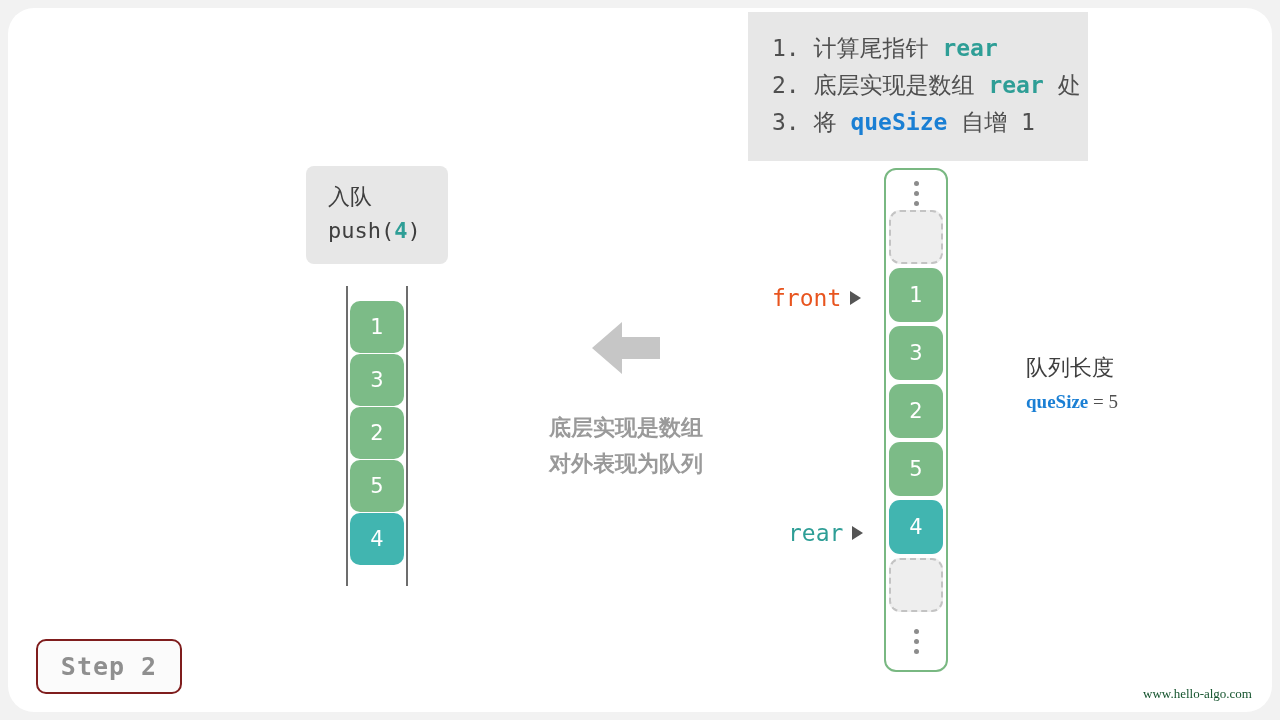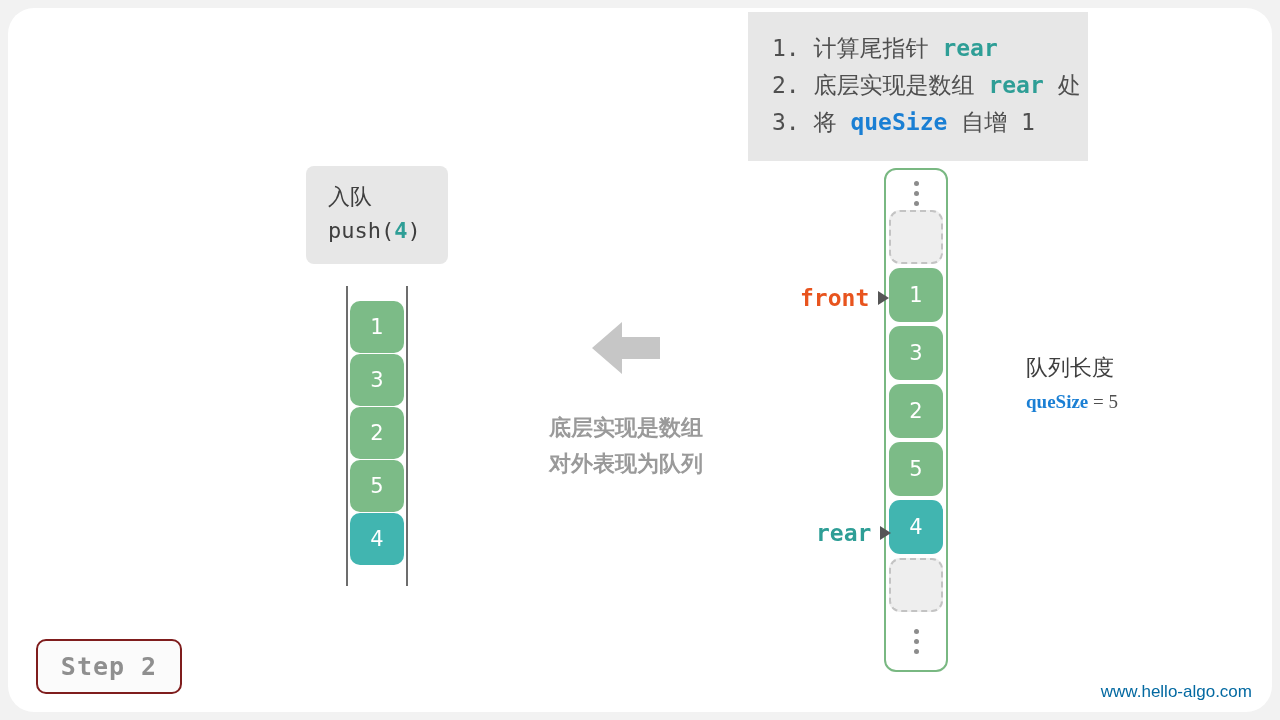--- a/index.html
+++ b/index.html
@@ -188,22 +188,21 @@
   }
 
   
   .ptr {
     position: absolute;
     display: flex;
     align-items: center;
     gap: 9px;
     font-family: "DejaVu Sans Mono", monospace;
     font-size: 23px;
-    font-weight: bold;
-    margin-left: 28px;
+    font-weight: normal;
   }
   .ptr-front { left: 772px; top: 285px; color: #e8541e; }
   .ptr-rear  { left: 788px; top: 520px; color: #2e9e96; }
   .ptr-tri {
     width: 0;
     height: 0;
     border-top: 7px solid transparent;
     border-bottom: 7px solid transparent;
     border-left: 11px solid #555555;
   }
@@ -246,23 +245,23 @@
     font-weight: bold;
     color: #8f8f8f;
     letter-spacing: 1px;
   }
 
   
   .watermark {
     position: absolute;
     right: 28px;
     bottom: 18px;
-    font-family: Liberation Sans, sans-serif;
-    font-size: 17px;
-    color: #0369a1;
+    font-family: Liberation Serif, serif;
+    font-size: 13px;
+    color: #14532d;
   }
 </style>
 </head>
 <body>
 
 <div id="canvas">
   <div class="card-bg"></div>
 
   <div class="note-box">
     <div class="note-line"><span>1.</span><span> 计算尾指针 </span><span class="mono-teal">rear</span><span></span></div>

